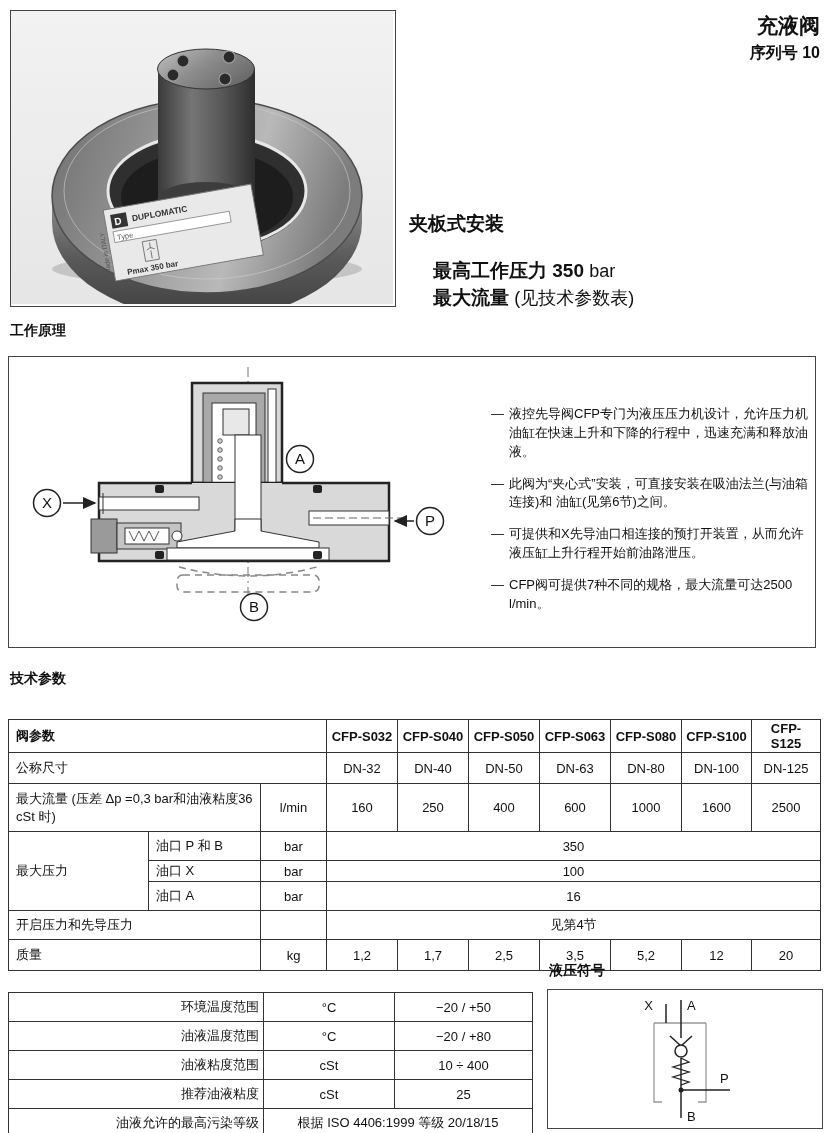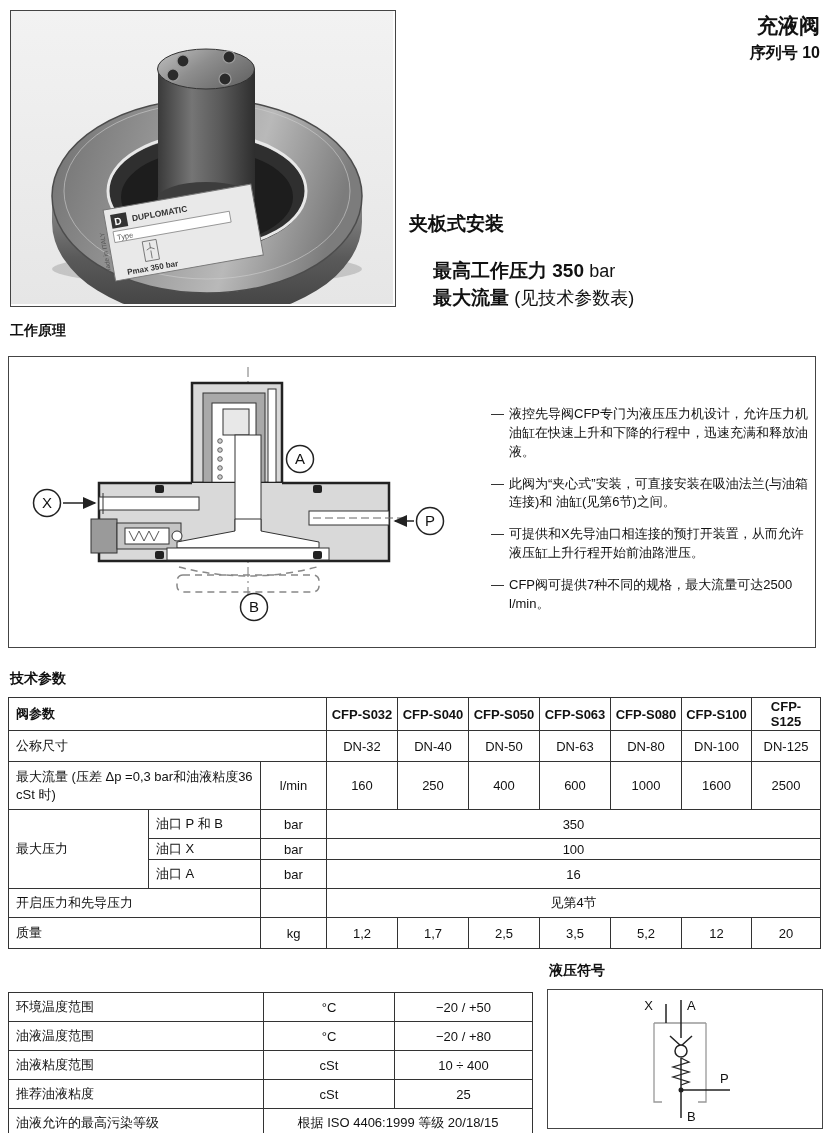--- a/index.html
+++ b/index.html
@@ -26,30 +26,30 @@
   
   #wp-title{left:10px;top:322px;font-size:14px;font-weight:bold;}
   #wp-box{left:8px;top:356px;width:806px;height:290px;border:1px solid #444;}
   #wp-diagram{position:absolute;left:8px;top:4px;}
   #wp-bullets{position:absolute;left:482px;top:48px;width:318px;}
   .bullet{display:flex;font-size:13px;line-height:1.45;margin-bottom:13px;}
   .bullet .dash{flex:0 0 18px;}
 
   
   #tech-title{left:10px;top:670px;font-size:14px;font-weight:bold;}
-  #tech-table{left:8px;top:697px;width:812px;border-collapse:collapse;table-layout:fixed;}
+  #tech-table{left:8px;top:719px;width:812px;border-collapse:collapse;table-layout:fixed;}
   #tech-table td{border:1px solid #333;font-size:13px;padding:1px 4px;vertical-align:middle;}
   #tech-table td.lbl{text-align:left;padding-left:7px;}
   #tech-table td.ctr{text-align:center;}
   #tech-table td.hb{font-weight:bold;}
 
   
   #fluid-table{left:8px;top:992px;width:524px;border-collapse:collapse;table-layout:fixed;}
   #fluid-table td{border:1px solid #333;font-size:13px;height:26px;padding:1px 4px;vertical-align:middle;}
-  #fluid-table td.lbl{text-align:left;padding-left:7px;}
+  #fluid-table td.lbl{text-align:right;padding-left:7px;}
   #fluid-table td.ctr{text-align:center;}
 
   
   #symbol-title{left:549px;top:962px;font-size:14px;font-weight:bold;}
   #symbol-box{left:547px;top:989px;width:274px;height:138px;border:1px solid #444;}
 </style>
 </head>
 <body>
 
 <div id="page">

